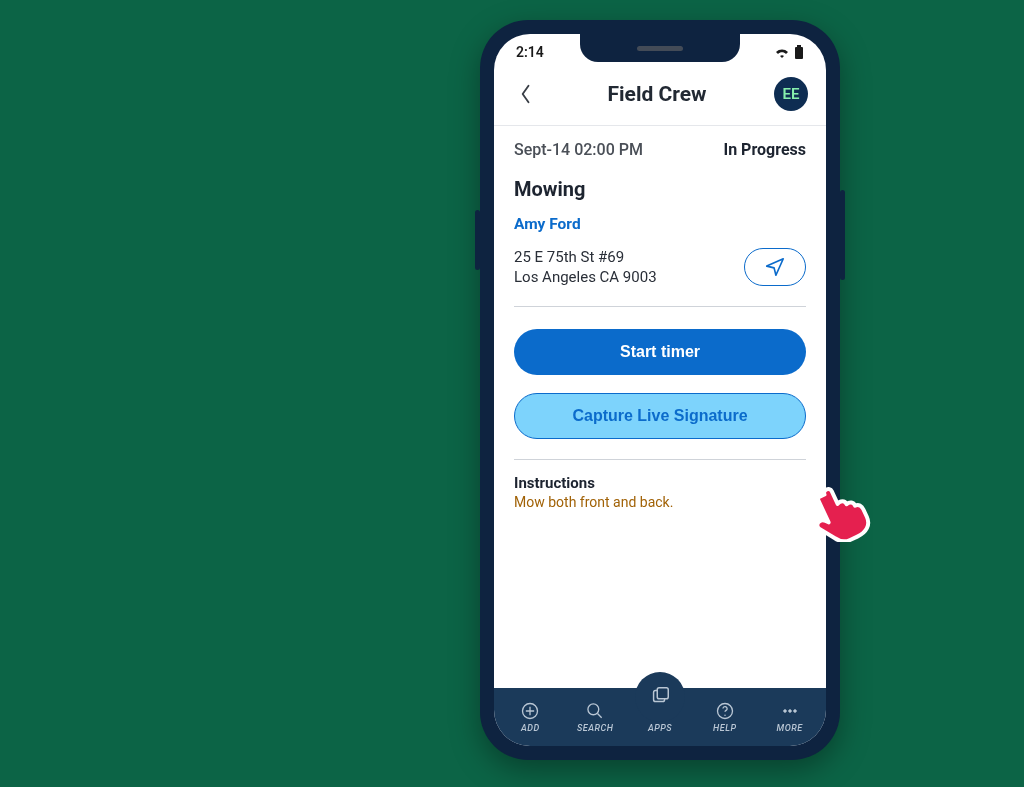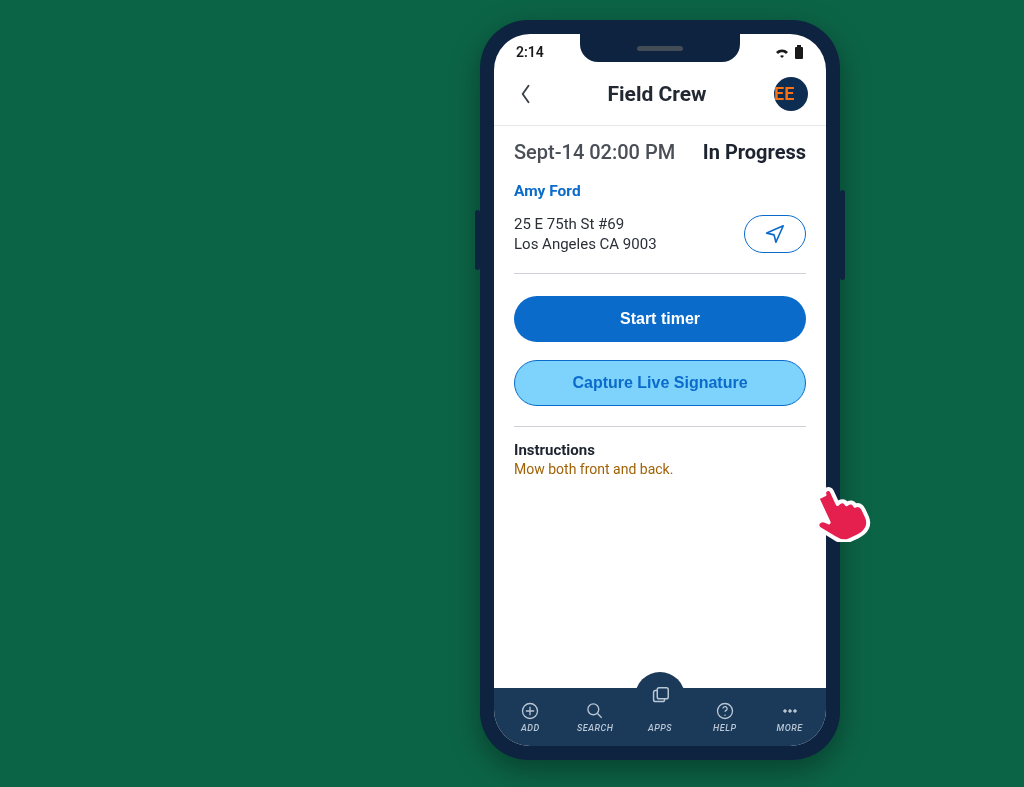--- a/index.html
+++ b/index.html
@@ -98,37 +98,37 @@
   }
   .header-title {
     font-size: 21px;
     font-weight: 700;
     color: #222933;
   }
   .avatar {
     width: 34px; height: 34px;
     border-radius: 50%;
     background: #0e2d52;
-    color: #f97316;
-    display: flex; align-items: center; 
-    font-size: 18px; font-weight: 600;
+    color: #86efac;
+    display: flex; align-items: center; justify-content: center;
+    font-size: 15px; font-weight: 600;
   }
 
   
   .content {
     flex: 1;
     overflow: hidden;
     padding: 14px 20px 0 20px;
     color: #222933;
   }
   .row-status {
     display: flex;
     justify-content: space-between;
     align-items: baseline;
-    font-size: 20px;
+    font-size: 16px;
     margin-bottom: 18px;
   }
   .row-status .dt { color: #4a4f57; font-weight: 500;}
   .row-status .st { font-weight: 700; color: #1d2430; text-align: center; }
 
   .job-title {
     font-size: 20px;
     font-weight: 700;
     color: #1d2430;
     margin-bottom: 14px;
@@ -277,20 +277,21 @@
       </div>
     </div>
 
     <div class="content">
 
       <div class="row-status">
         <span class="dt">Sept-14 02:00 PM</span>
         <span class="st">In Progress</span>
       </div>
 
+      <div class="job-title">Mowing</div>
 
       <div class="row-customer">
         <span class="name">Amy Ford</span>
 
       </div>
 
       <div class="row-address">
         <div class="addr">
           <div>25 E 75th St #69</div>
           <div>Los Angeles CA 9003</div>

